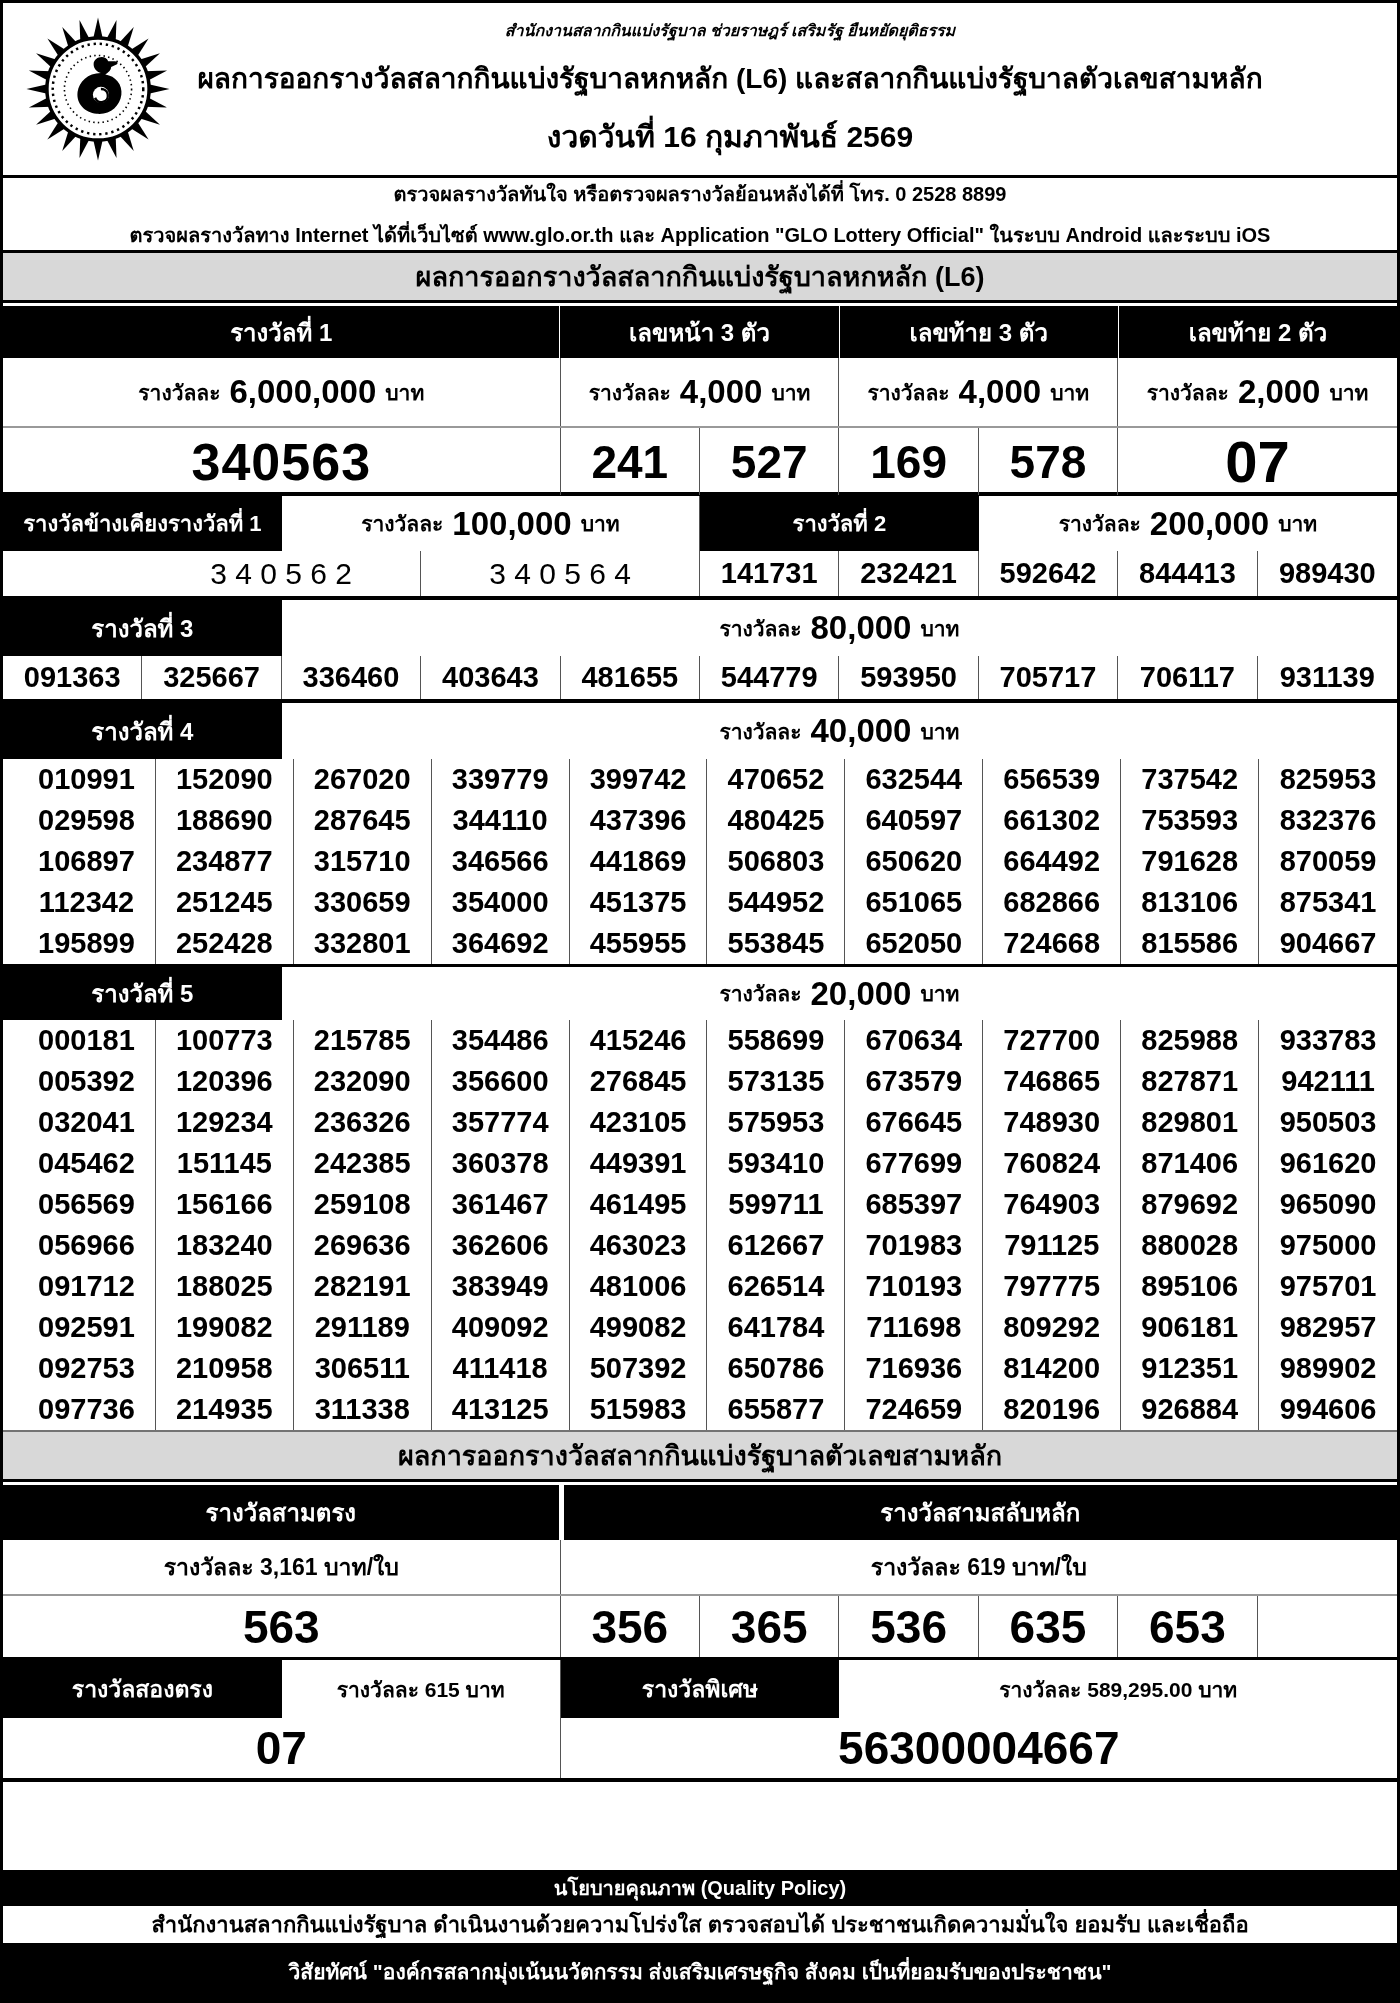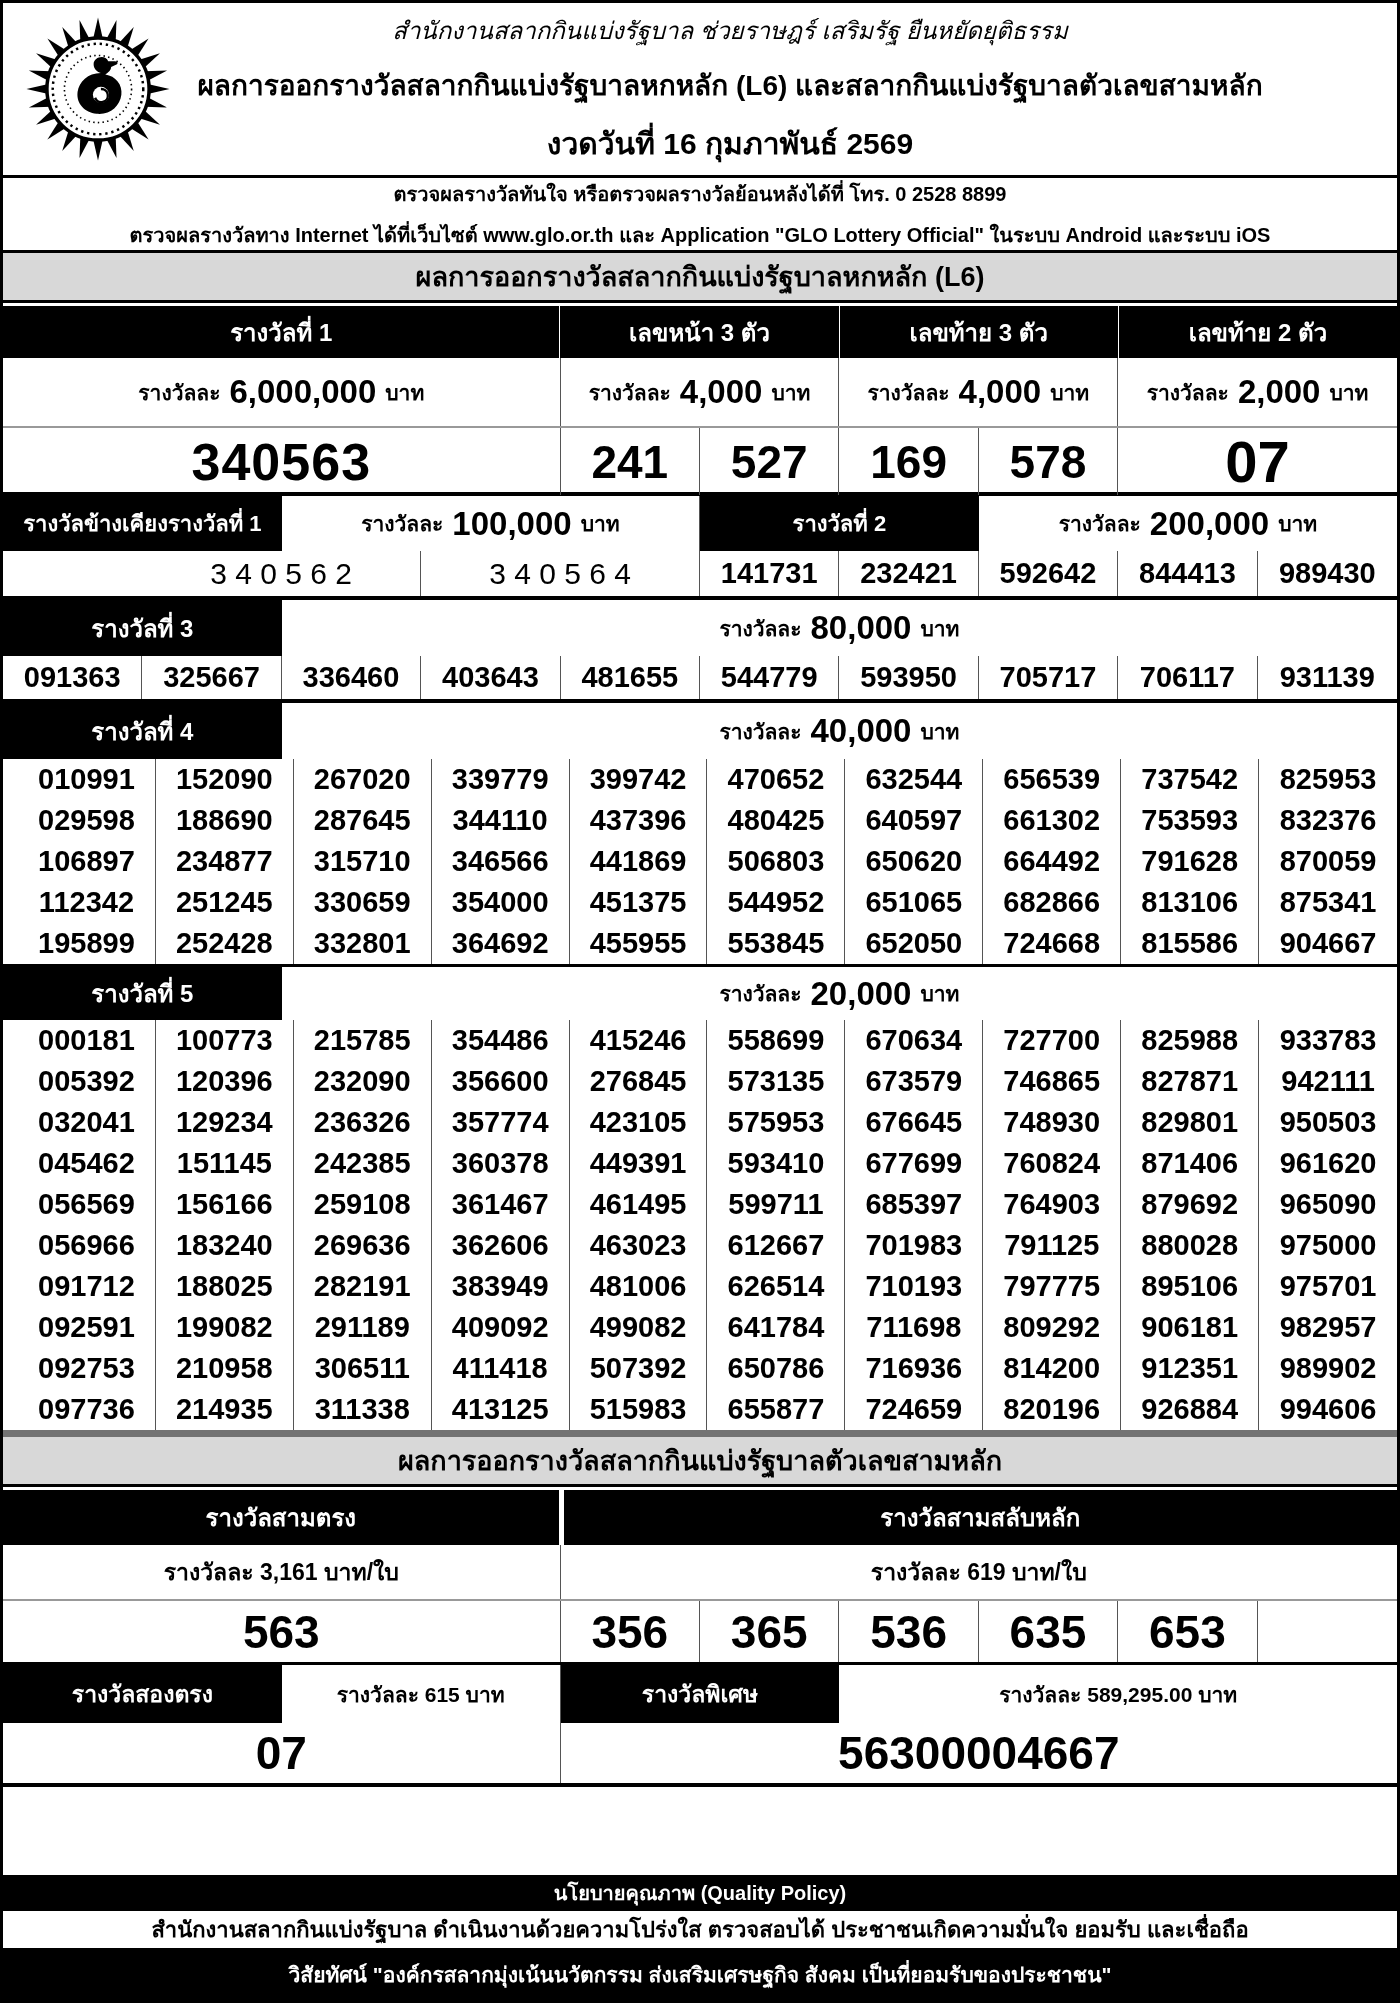--- a/index.html
+++ b/index.html
@@ -8,21 +8,21 @@
     border:3px solid #000;box-sizing:border-box;
     display:flex;flex-direction:column;
     font-family:"Liberation Sans","DejaVu Sans",sans-serif;
     overflow:hidden;
   }
   
   .masthead{flex:none;height:172px;border-bottom:3px solid #000;position:relative;
     display:flex;align-items:center;justify-content:center;}
   .logo{position:absolute;left:22px;top:12px;width:146px;height:148px;}
   .masthead-center{text-align:center;padding-left:60px;}
-  .motto{font-size:24px;font-weight:400;font-style:italic;margin-bottom:13px;}
+  .motto{font-size:16px;font-weight:700;font-style:italic;margin-bottom:13px;}
   .doc-title{font-size:28px;font-weight:700;margin-bottom:13px;}
   .draw-date{font-size:30px;font-weight:700;}
   
   .info-box{flex:none;height:72px;border-bottom:3px solid #000;display:flex;flex-direction:column;
     align-items:center;justify-content:center;gap:9px;font-size:20px;font-weight:600;}
   
   .section-bar{flex:none;height:47px;background:#d8d8d8;border-bottom:3px solid #000;
     display:flex;align-items:center;justify-content:center;font-size:27px;font-weight:700;}
   
   .grid{display:grid;flex:none;box-sizing:border-box;}
@@ -50,21 +50,21 @@
   .adj-first{padding-left:139px;}
   
   .prize-header{grid-template-columns:2fr 8fr;height:56px;}
   .numbers-10{grid-template-columns:repeat(10,1fr);height:47px;border-bottom:4px solid #000;}
   .ncell{display:flex;align-items:center;justify-content:center;box-sizing:border-box;
     border-right:1px solid #555;font-size:29px;font-weight:700;min-width:0;}
   .ncell:last-child{border-right:none;}
   .num-rows{display:flex;flex-direction:column;flex:none;}
   .num-row{display:grid;grid-template-columns:repeat(10,1fr);height:41px;padding-left:15px;}
   .bt3{border-top:3px solid #000;}
-  .bb4{border-bottom:7px solid #737373;}
+  .bb4{border-bottom:2px solid #737373;}
   
   .n3-headers{grid-template-columns:4fr 6fr;height:58px;column-gap:5px;padding-top:3px;background:#fff;}
   .n3-amounts{grid-template-columns:4fr 6fr;height:56px;border-bottom:2px solid #999;font-size:23px;font-weight:700;}
   .n3-numbers{grid-template-columns:4fr 1fr 1fr 1fr 1fr 1fr 1fr;height:64px;border-bottom:3px solid #000;}
   .n3num{font-size:46px;font-weight:700;}
   .two-header{grid-template-columns:2fr 2fr 2fr 4fr;height:58px;}
   .two-header .hcell{font-size:23px;}
   .two-amount{font-size:21px;font-weight:700;}
   .two-numbers{grid-template-columns:4fr 6fr;height:64px;border-bottom:4px solid #000;}
   

